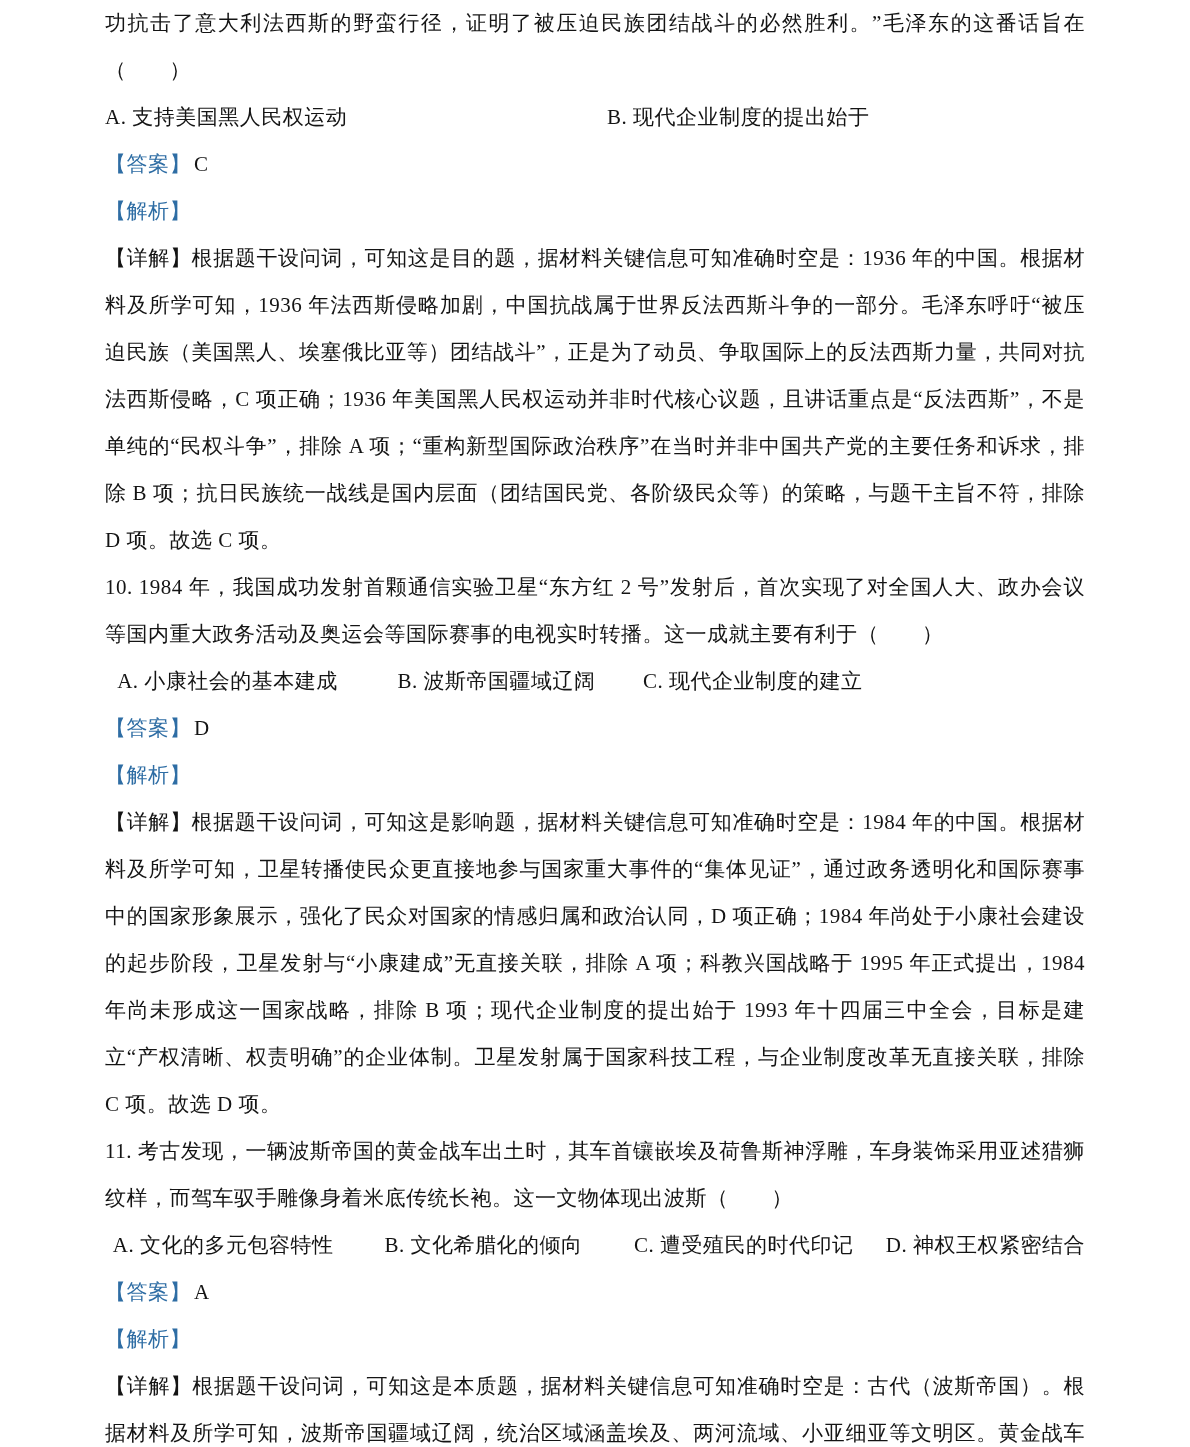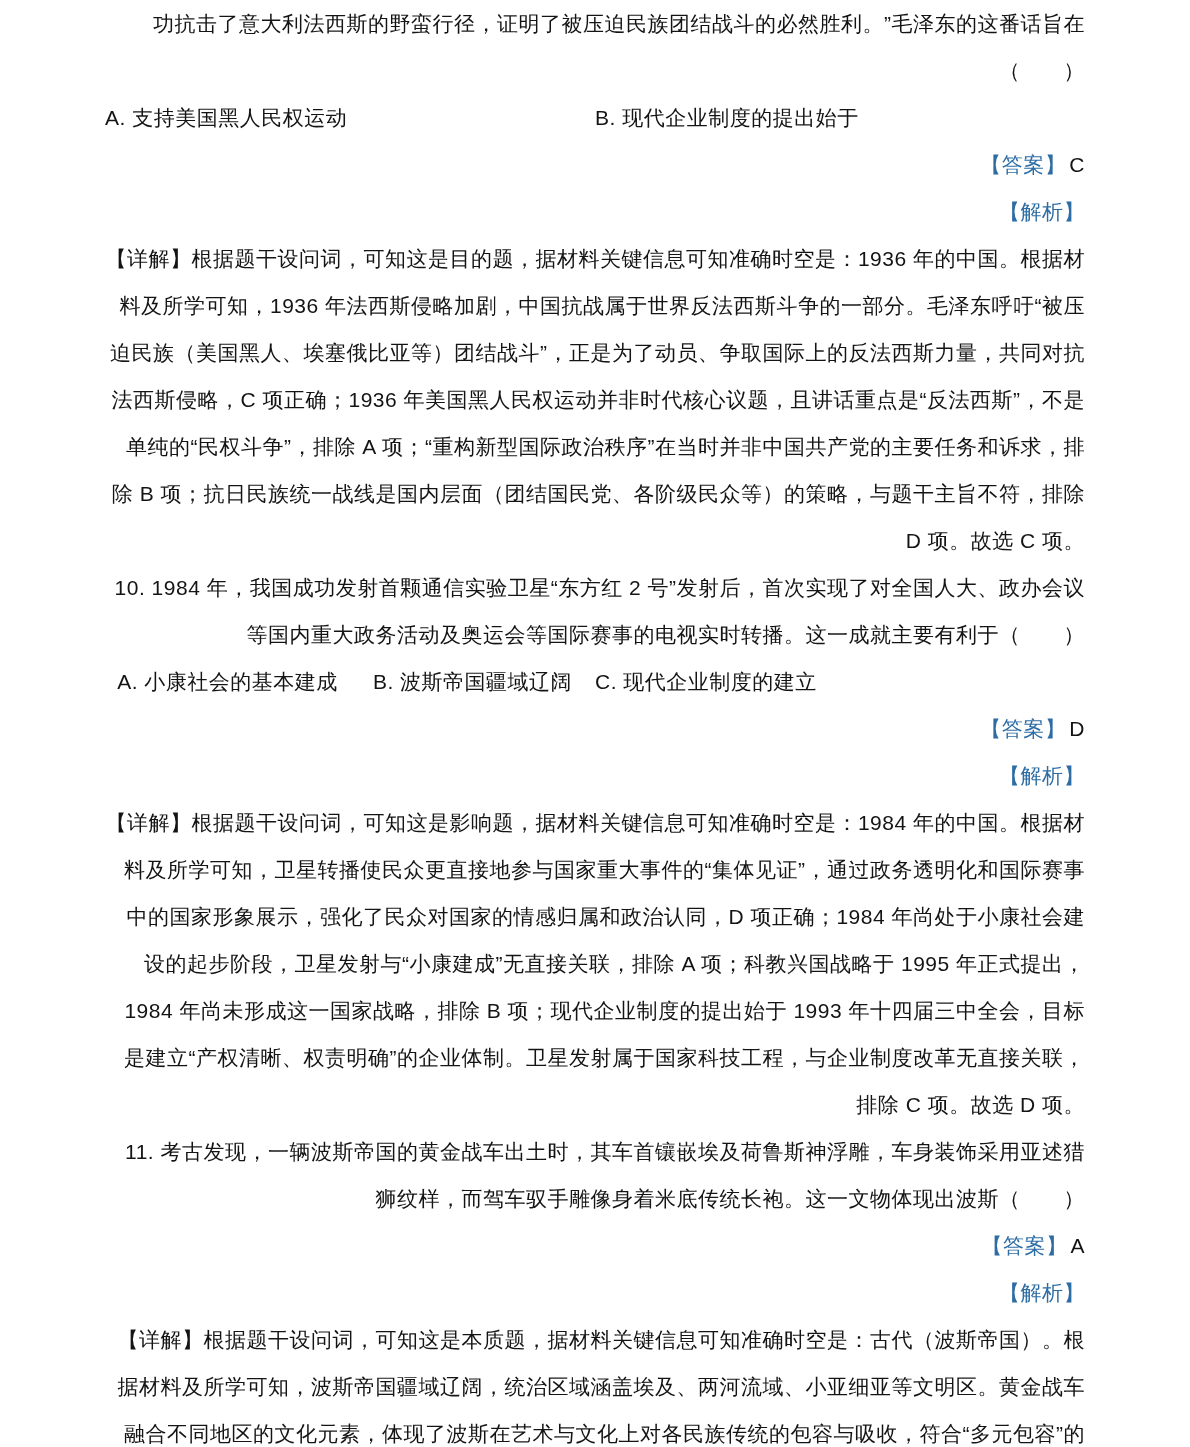--- a/index.html
+++ b/index.html
@@ -4,28 +4,28 @@
 <style>
   html, body { margin: 0; padding: 0; background: #ffffff; }
   .page {
     position: relative;
     width: 1190px;
     height: 1447px;
     box-sizing: border-box;
     padding: 0 105px;
     overflow: hidden;
     background: #ffffff;
-    font-family: Liberation Sans, sans-serif;
+    font-family: Liberation Serif, serif;
     font-size: 21px;
     color: #141414;
     letter-spacing: 0.5px;
   }
-  .page p { margin: 0; line-height: 47px; text-align: right; }
+  .page p { margin: 0; line-height: 47px; }
   .para { text-align: justify; text-justify: inter-ideograph; }
-  .opts-row { display: flex; line-height: 47px; }
+  .opts-row { display: flex; line-height: 47px; gap: 24px; }
   .opts-row .opt { display: inline-block; white-space: nowrap; }
   .opts-2col .opt { width: 490px; }
   .opts-4col .opt { width: 245px; text-align: center; }
   .opts-4col .opt:last-child { width: auto; }
   .blue { color: #2e6da4; }
   .answer-value { margin-left: 3px; }
 </style>
 </head>
 <body>
 
@@ -49,18 +49,24 @@
       <span class="opt">B. 波斯帝国疆域辽阔</span>
       <span class="opt">C. 现代企业制度的建立</span>
     </div>
     <p><span class="blue">【答案】</span><span class="answer-value">D</span></p>
     <p><span class="blue">【解析】</span></p>
     <p class="para">【详解】根据题干设问词，可知这是影响题，据材料关键信息可知准确时空是：1984 年的中国。根据材料及所学可知，卫星转播使民众更直接地参与国家重大事件的“集体见证”，通过政务透明化和国际赛事中的国家形象展示，强化了民众对国家的情感归属和政治认同，D 项正确；1984 年尚处于小康社会建设的起步阶段，卫星发射与“小康建成”无直接关联，排除 A 项；科教兴国战略于 1995 年正式提出，1984 年尚未形成这一国家战略，排除 B 项；现代企业制度的提出始于 1993 年十四届三中全会，目标是建立“产权清晰、权责明确”的企业体制。卫星发射属于国家科技工程，与企业制度改革无直接关联，排除 C 项。故选 D 项。</p>
   </section>
 
   <section>
     <p class="para">11. 考古发现，一辆波斯帝国的黄金战车出土时，其车首镶嵌埃及荷鲁斯神浮雕，车身装饰采用亚述猎狮纹样，而驾车驭手雕像身着米底传统长袍。这一文物体现出波斯（　　）</p>
+    <div class="opts-row opts-4col">
+      <span class="opt">A. 文化的多元包容特性</span>
+      <span class="opt">B. 文化希腊化的倾向</span>
+      <span class="opt">C. 遭受殖民的时代印记</span>
+      <span class="opt">D. 神权王权紧密结合</span>
+    </div>
     <p><span class="blue">【答案】</span><span class="answer-value">A</span></p>
     <p><span class="blue">【解析】</span></p>
     <p class="para">【详解】根据题干设问词，可知这是本质题，据材料关键信息可知准确时空是：古代（波斯帝国）。根据材料及所学可知，波斯帝国疆域辽阔，统治区域涵盖埃及、两河流域、小亚细亚等文明区。黄金战车融合不同地区的文化元素，体现了波斯在艺术与文化上对各民族传统的包容与吸收，符合“多元包容”的特征，A</p>
   </section>
 
 </div>
 
 </body></html>

